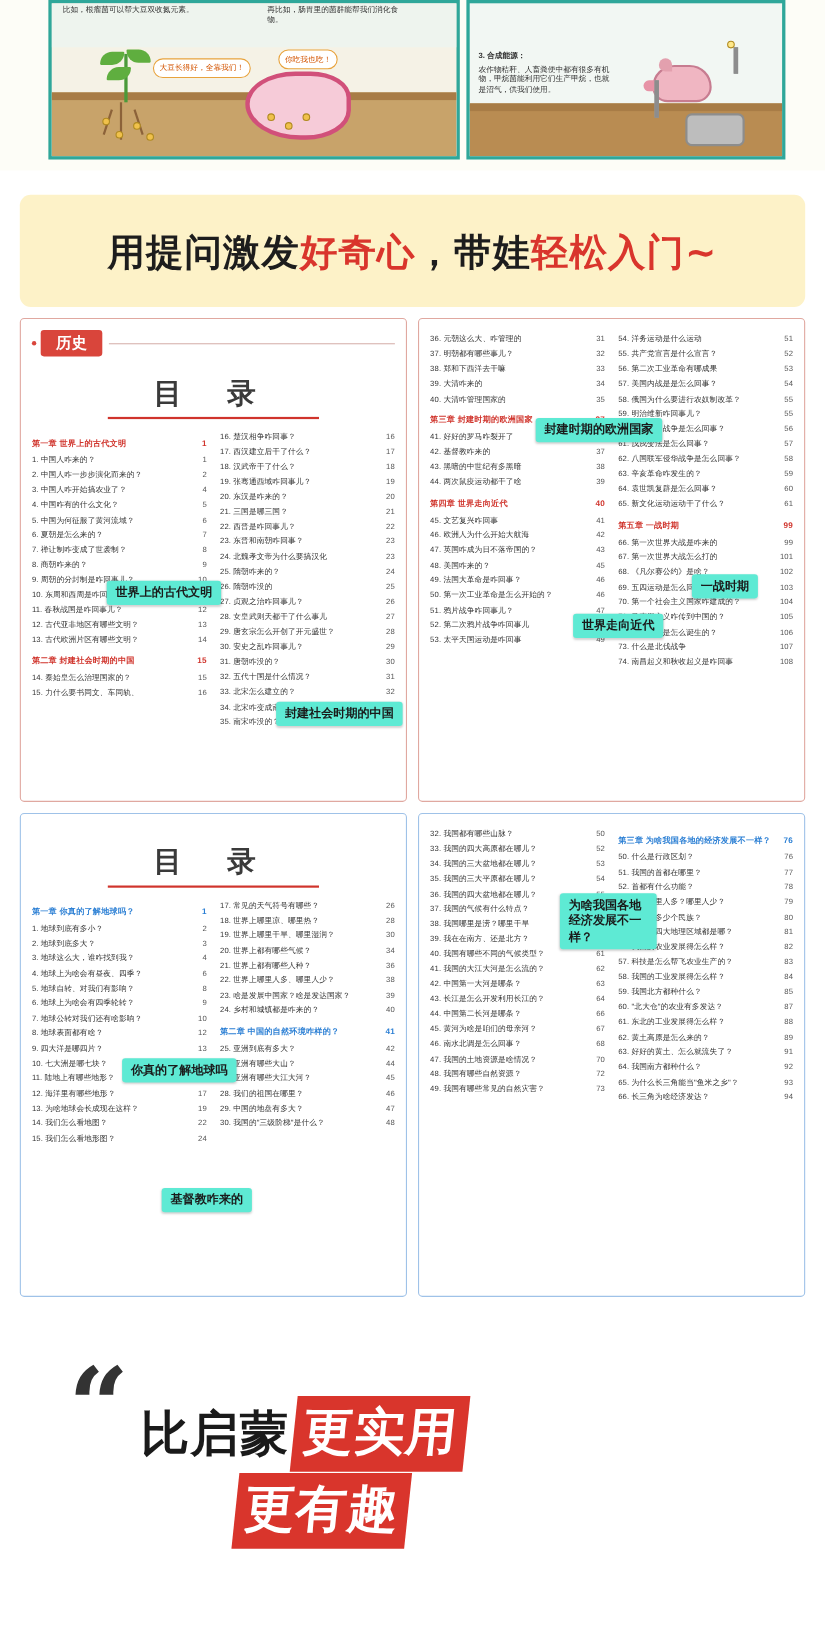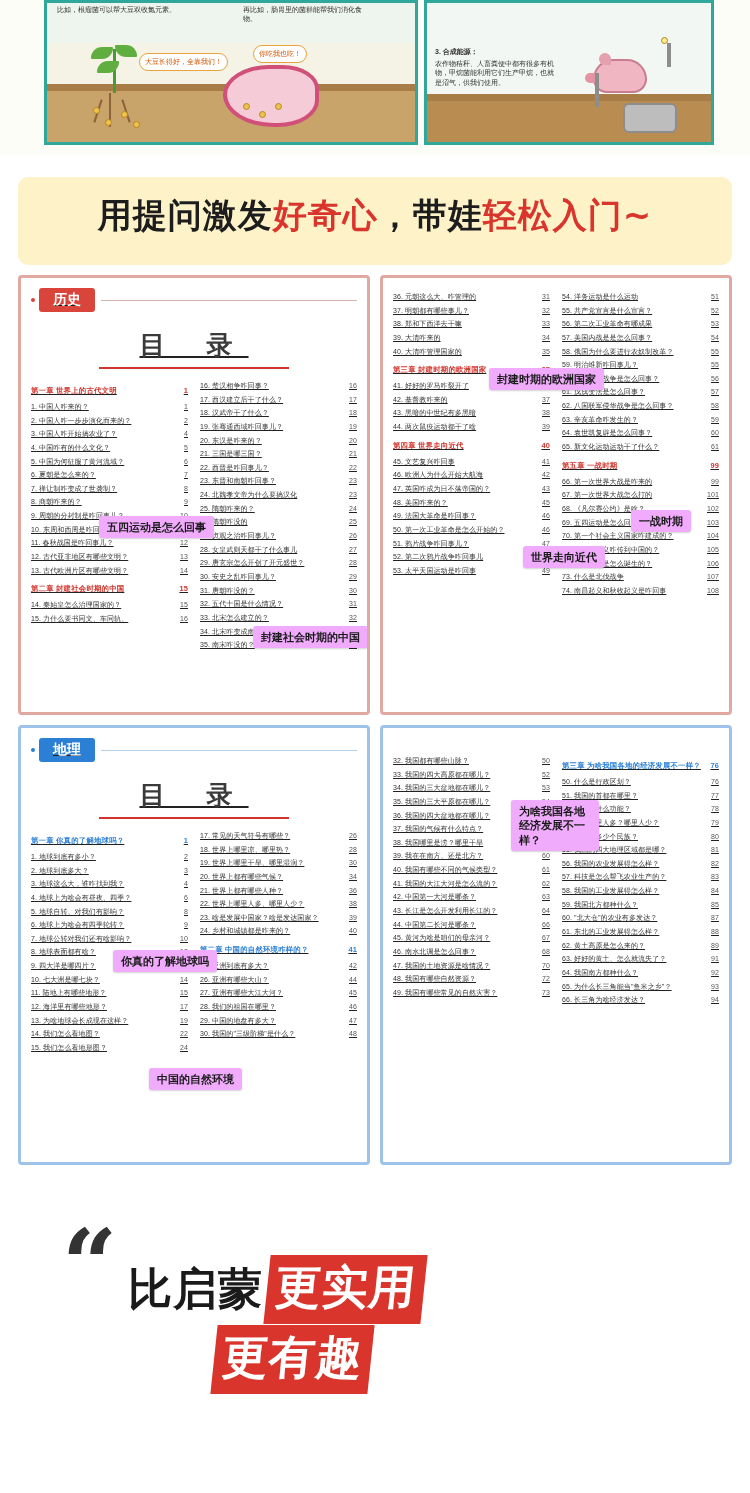--- a/index.html
+++ b/index.html
@@ -62,21 +62,21 @@
   .pig-ear { position:absolute; width:12px; height:12px; background:#e3a0ae; border-radius:50% 50% 0 50%; }
   .pig-snout { position:absolute; width:14px; height:10px; background:#e793a6; border-radius:7px; }
   .tank { position:absolute; background:#bdbdbd; border:2px solid #8d8d8d; }
   .ground-line { position:absolute; left:0; right:0; height:2px; background:#9c7a4c; }
 
   
   .banner {
     margin:22px 18px 0 18px;
     background:#fdf2c8;
     border-radius:10px;
-    padding:16px 0 26px 0;
+    padding:30px 0 26px 0;
     text-align:center;
   }
   .banner h1 {
     margin:0;
     font-size:34px;
     letter-spacing:1px;
     font-weight:bold;
     color:#1d1d1d;
     font-family:"DejaVu Sans","Liberation Sans",sans-serif;
   }
@@ -85,26 +85,25 @@
   
   .toc-grid {
     margin:10px 18px 0 18px;
     display:grid;
     grid-template-columns:1fr 1fr;
     gap:10px 10px;
   }
   .toc-card {
     position:relative;
     background:#fff;
-    border:3px solid #1d4ed8;
+    border:1px solid #1d4ed8;
     border-radius:4px;
     padding:10px 10px 12px 10px;
     min-height:440px;
     overflow:hidden;
-    text-decoration:underline;
   }
   .toc-card.hist { border-color:#e0a8a0; }
   .toc-card.geo  { border-color:#9fc2e8; }
 
   .subject-tab {
     display:inline-flex; align-items:center; gap:5px;
     font-size:14px; font-weight:bold; color:#fff;
     padding:3px 14px; border-radius:3px;
   }
   .subject-hist { background:#d9453b; }
@@ -141,21 +140,21 @@
     display:flex; justify-content:space-between; align-items:baseline;
     font-size:7px; line-height:1.95; color:#333;
     letter-spacing:.1px;
   }
   .entry .t { overflow:hidden; white-space:nowrap; text-overflow:ellipsis; padding-right:4px;}
   .entry .p { color:#555; flex:0 0 auto; }
 
   
   .pill {
     position:absolute;
-    background:#f0abfc;
+    background:#5eead4;
     color:#1a1a1a;
     font-size:11px;
     font-weight:bold;
     padding:4px 8px;
     border-radius:3px;
     white-space:nowrap;
     box-shadow:0 1px 2px rgba(0,0,0,.18);
     line-height:1.3;
   }
   .pill.two { white-space:normal; width:88px; text-align:left; }
@@ -404,21 +403,21 @@
               <span class="t">34. 北宋咋变成南宋的？</span>
               <span class="p">33</span>
             </div>
             <div class="entry">
               <span class="t">35. 南宋咋没的？</span>
               <span class="p">34</span>
             </div>
           </div>
       </div>
       <div>
-          <div class="pill" style="left: 78px; top: 238px;">五四运动是怎么回事</div>
+          <div class="pill" style="left: 78px; top: 238px;">世界上的古代文明</div>
           <div class="pill" style="left: 232px; top: 348px;">封建社会时期的中国</div>
         </div>
     </div>
 
     <div class="toc-card hist">
       <div class="cols" style="margin-top:2px;">
         <div class="col">
             <div class="entry">
               <span class="t">36. 元朝这么大、咋管理的</span>
               <span class="p">31</span>
@@ -592,25 +591,20 @@
           </div>
       </div>
       <div>
           <div class="pill" style="left: 106px; top: 90px;">封建时期的欧洲国家</div>
           <div class="pill" style="left: 140px; top: 268px;">世界走向近代</div>
           <div class="pill" style="left: 248px; top: 232px;">一战时期</div>
         </div>
     </div>
 
     <div class="toc-card geo">
-      <div class="tab-row">
-        <span class="tab-dot blue"></span>
-        <span class="subject-tab subject-geo">地理</span>
-        <span class="tab-rule blue"></span>
-      </div>
       <div class="mulu">目 录</div>
       <div class="mulu-rule"></div>
       <div class="cols">
         <div class="col">
             <div class="chap blue">
               <span class="t">第一章  你真的了解地球吗？</span>
               <span class="p">1</span>
             </div>
             <div class="entry">
               <span class="t">1. 地球到底有多小？</span>
@@ -731,26 +725,26 @@
               <span class="p">47</span>
             </div>
             <div class="entry">
               <span class="t">30. 我国的"三级阶梯"是什么？</span>
               <span class="p">48</span>
             </div>
           </div>
       </div>
       <div>
           <div class="pill" style="left: 92px; top: 222px;">你真的了解地球吗</div>
-          <div class="pill" style="left: 128px; top: 340px;">中国的自然环境</div>
+          <div class="pill" style="left: 128px; top: 340px;">基督教咋来的</div>
         </div>
     </div>
 
     <div class="toc-card geo">
-      <div class="cols" style="margin-top:16px;">
+      <div class="cols" style="margin-top:2px;">
         <div class="col">
             <div class="entry">
               <span class="t">32. 我国都有哪些山脉？</span>
               <span class="p">50</span>
             </div>
             <div class="entry">
               <span class="t">33. 我国的四大高原都在哪儿？</span>
               <span class="p">52</span>
             </div>
             <div class="entry">

